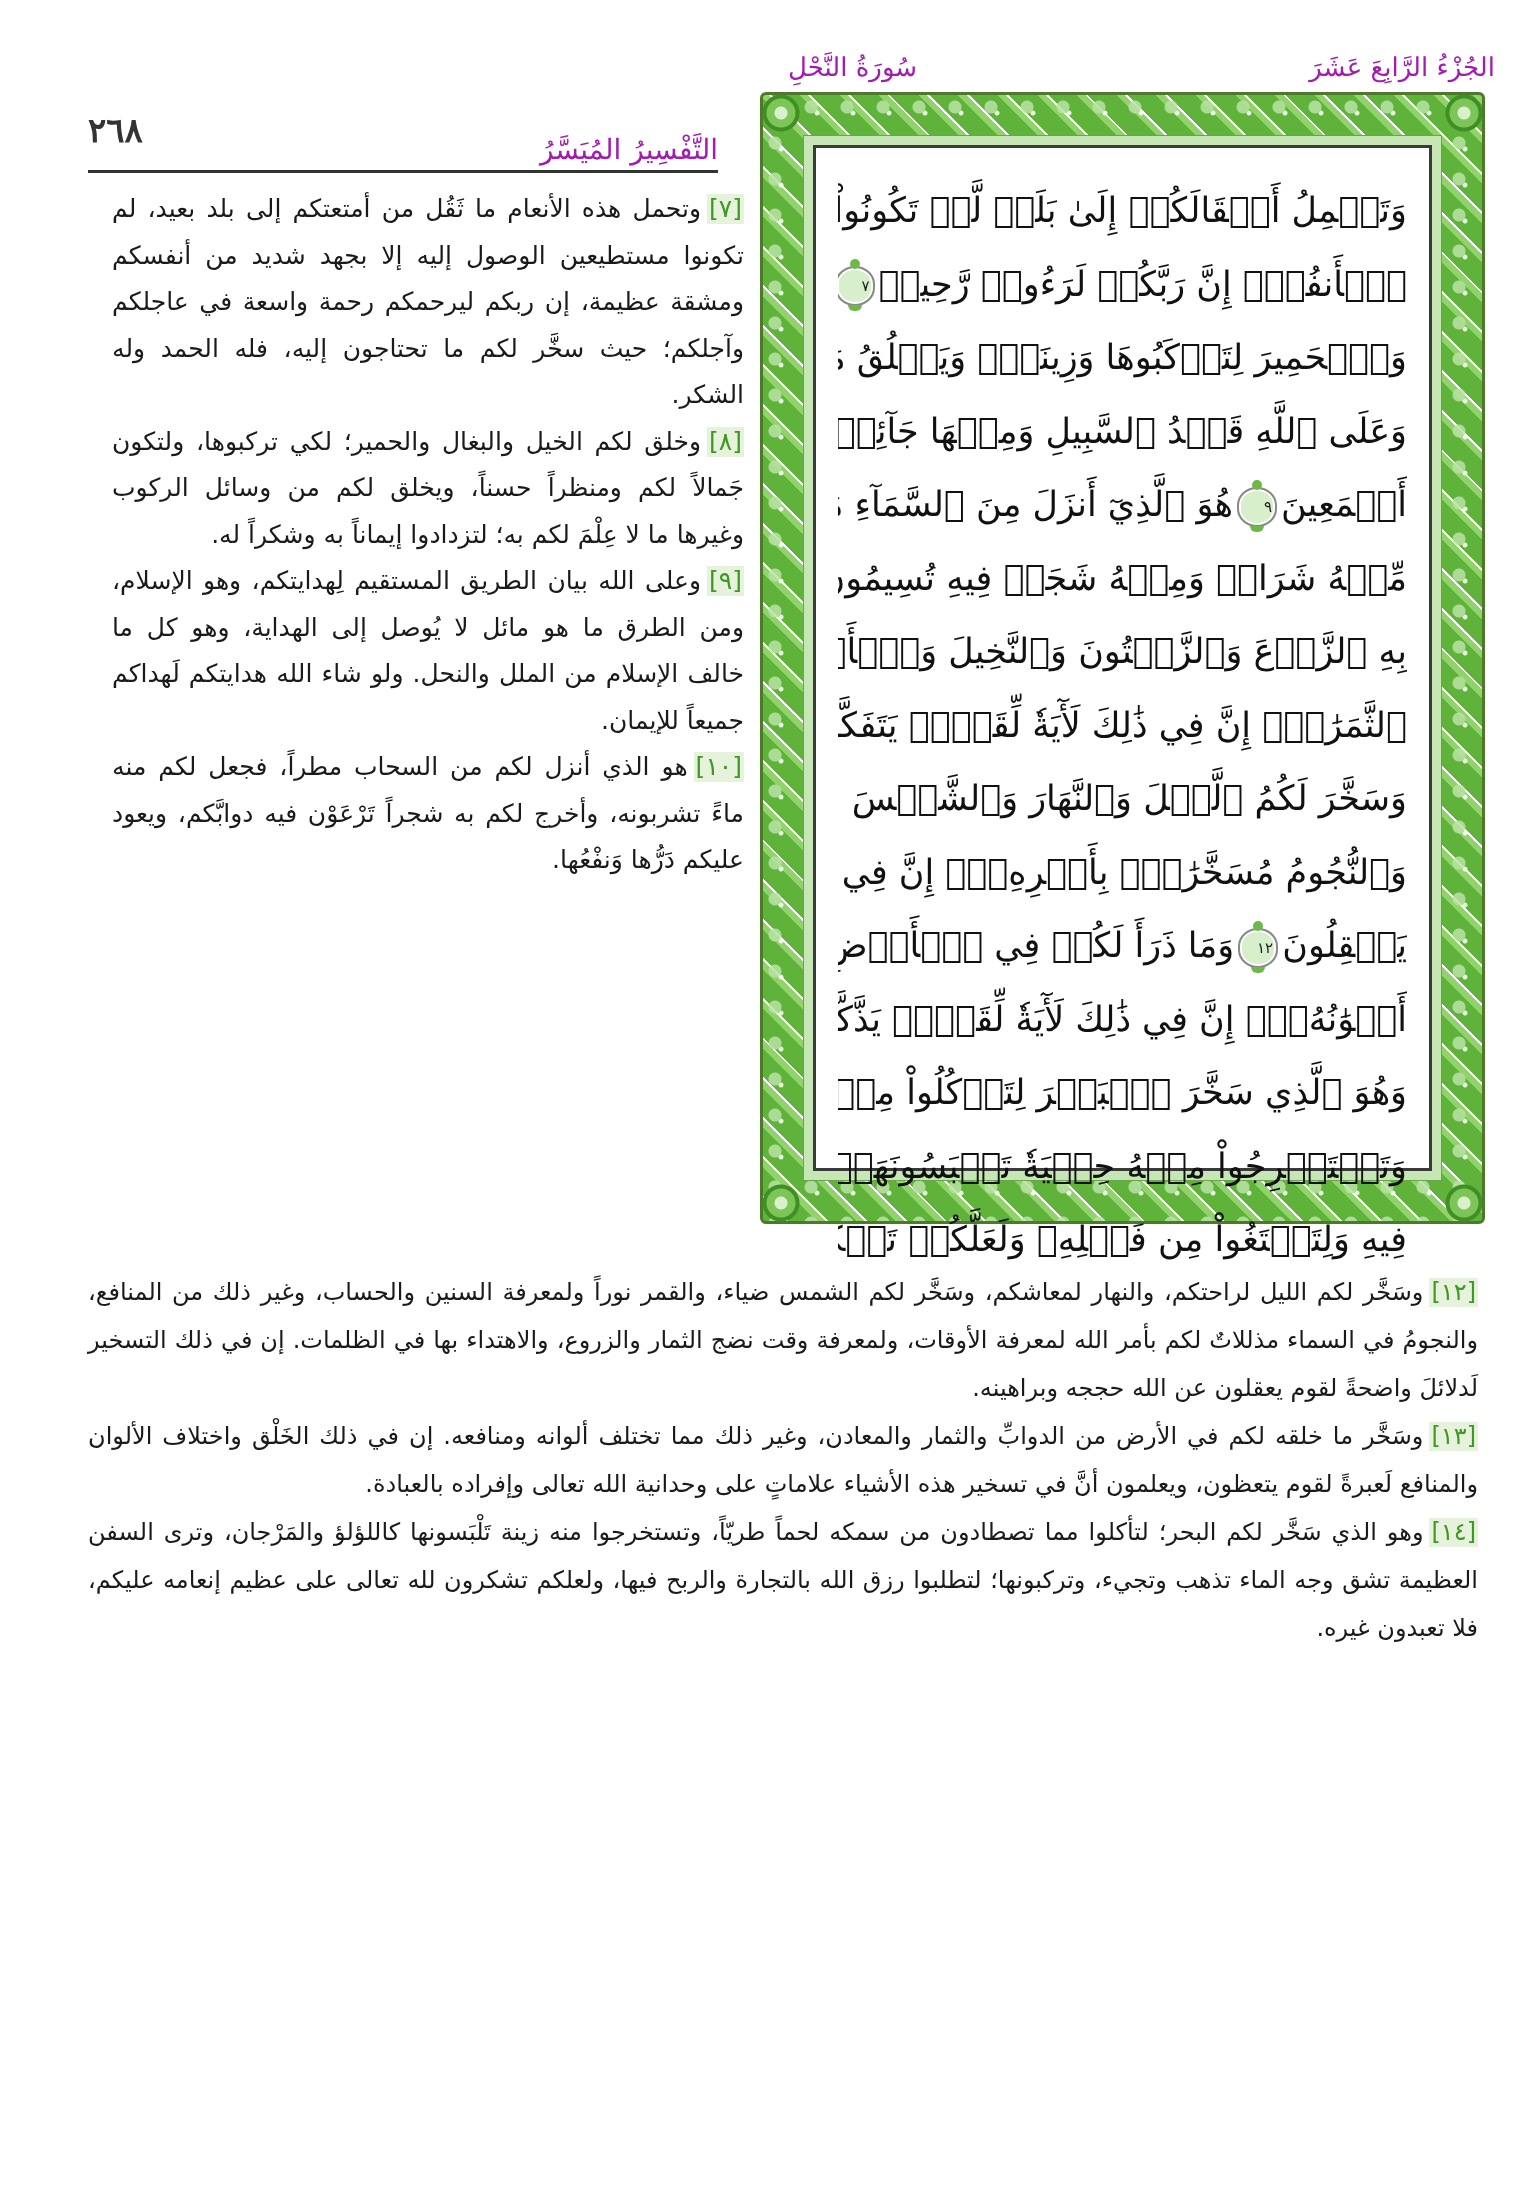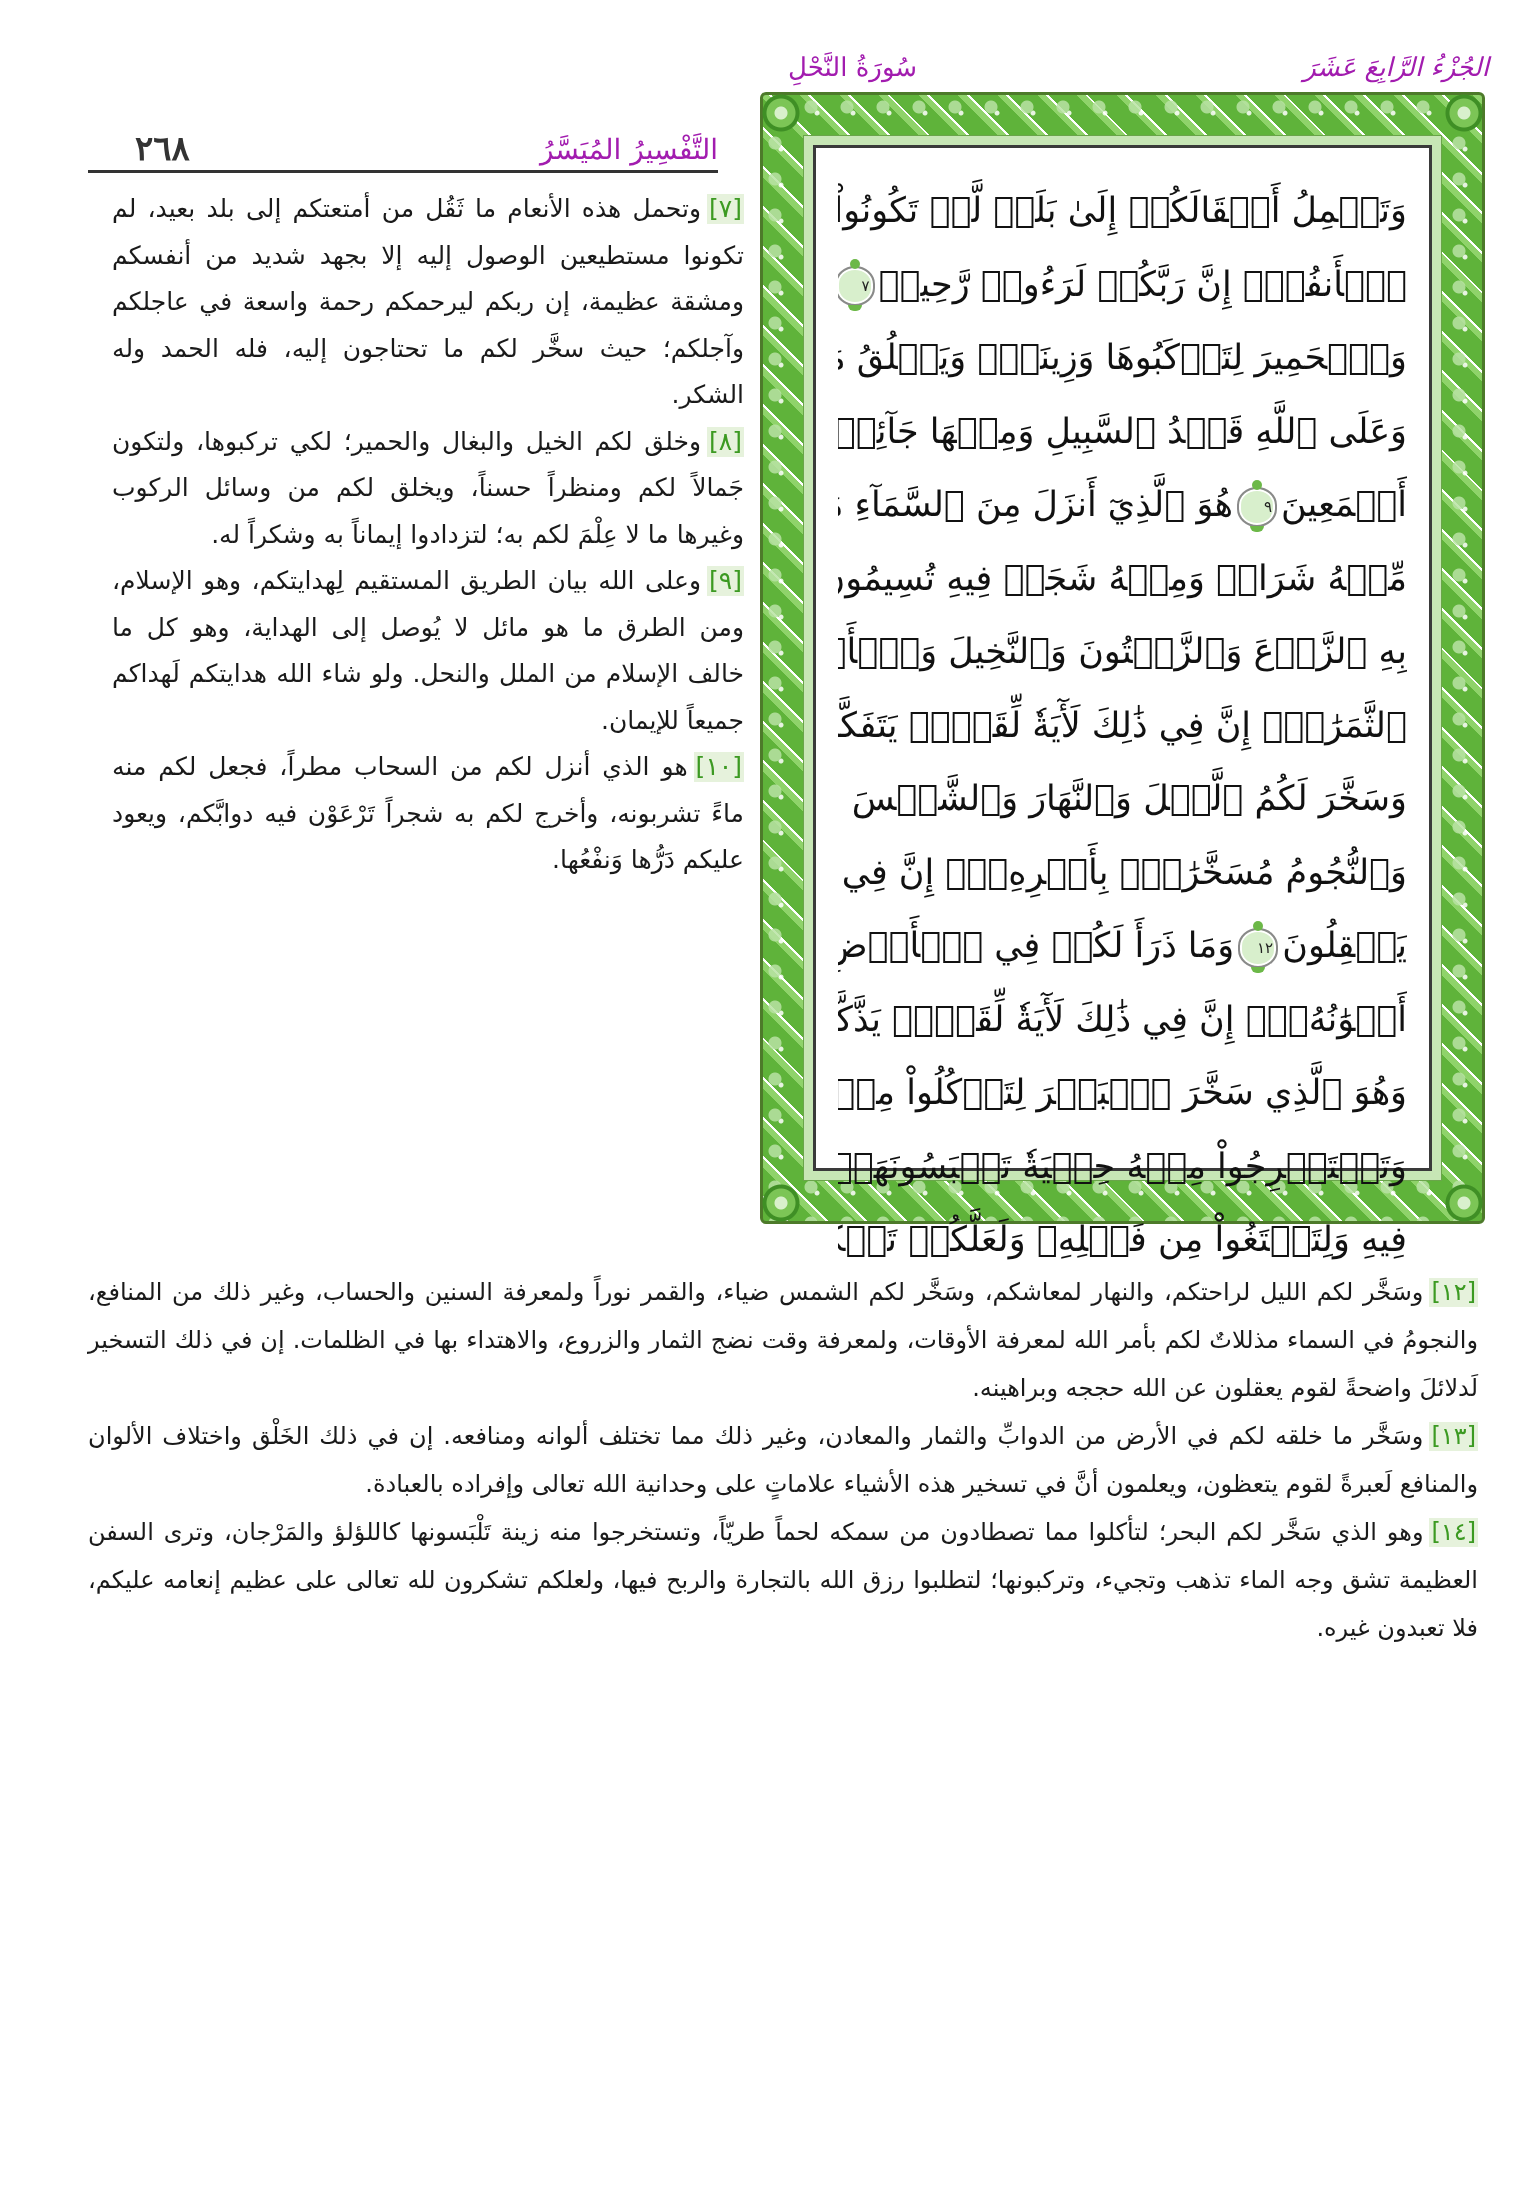--- a/index.html
+++ b/index.html
@@ -16,21 +16,21 @@
       color: #1a1a1a;
     }
     
     .running-header {
       position: absolute;
       top: 52px;
       font-family: "DejaVu Serif", serif;
       font-size: 26px;
       color: #a21caf;
     }
-    .rh-juz { right: 46px; font-style: italic; }
+    .rh-juz { right: 40px; }
     .rh-surah { left: 788px; }
 
     
     .tafsir-header {
       position: absolute;
       top: 124px;
       left: 88px;
       width: 630px;
       height: 46px;
       border-bottom: 3px solid #333;
@@ -43,23 +43,22 @@
       font-family: "DejaVu Serif", serif;
       font-size: 28px;
       color: #a21caf;
       padding-bottom: 4px;
     }
     .page-number {
       font-family: "DejaVu Serif", serif;
       font-size: 34px;
       font-weight: bold;
       color: #333;
-      padding-bottom: 2px;
+      padding-bottom: 20px;
       direction: ltr;
-      margin-left: 47px;
     }
 
     
     .mushaf-frame {
       position: absolute;
       top: 92px;
       left: 760px;
       width: 725px;
       height: 1132px;
       box-sizing: border-box;

